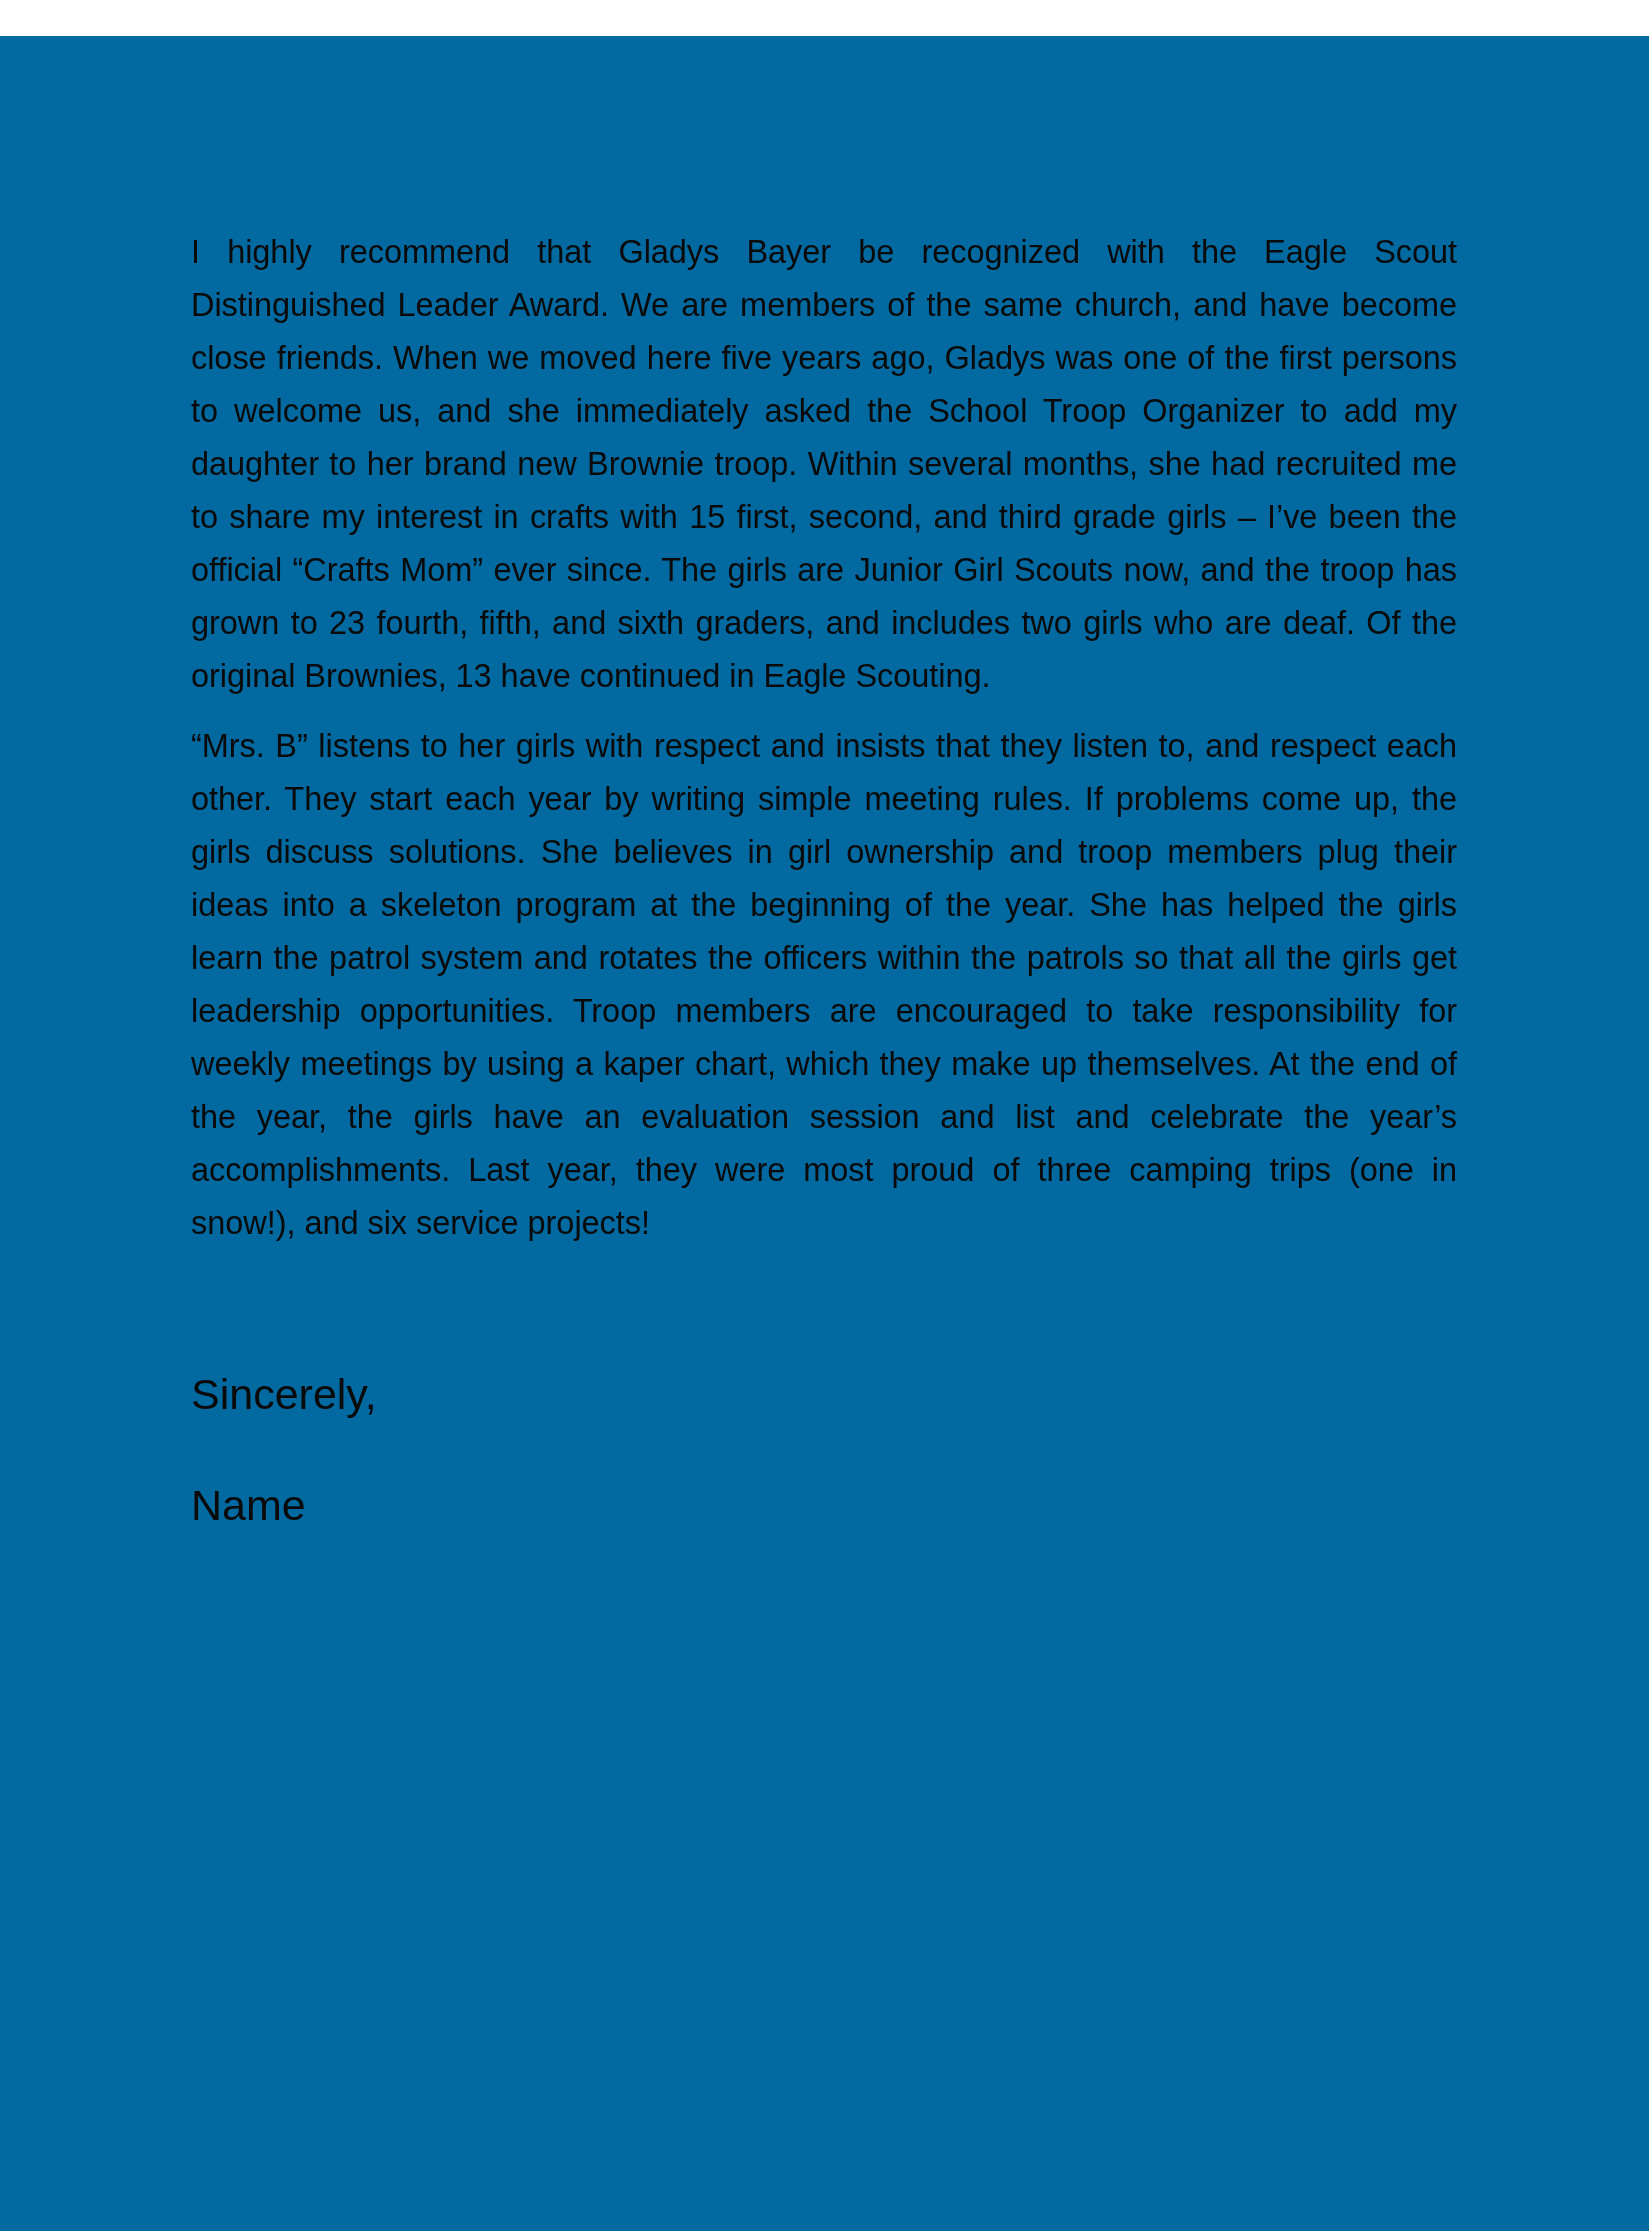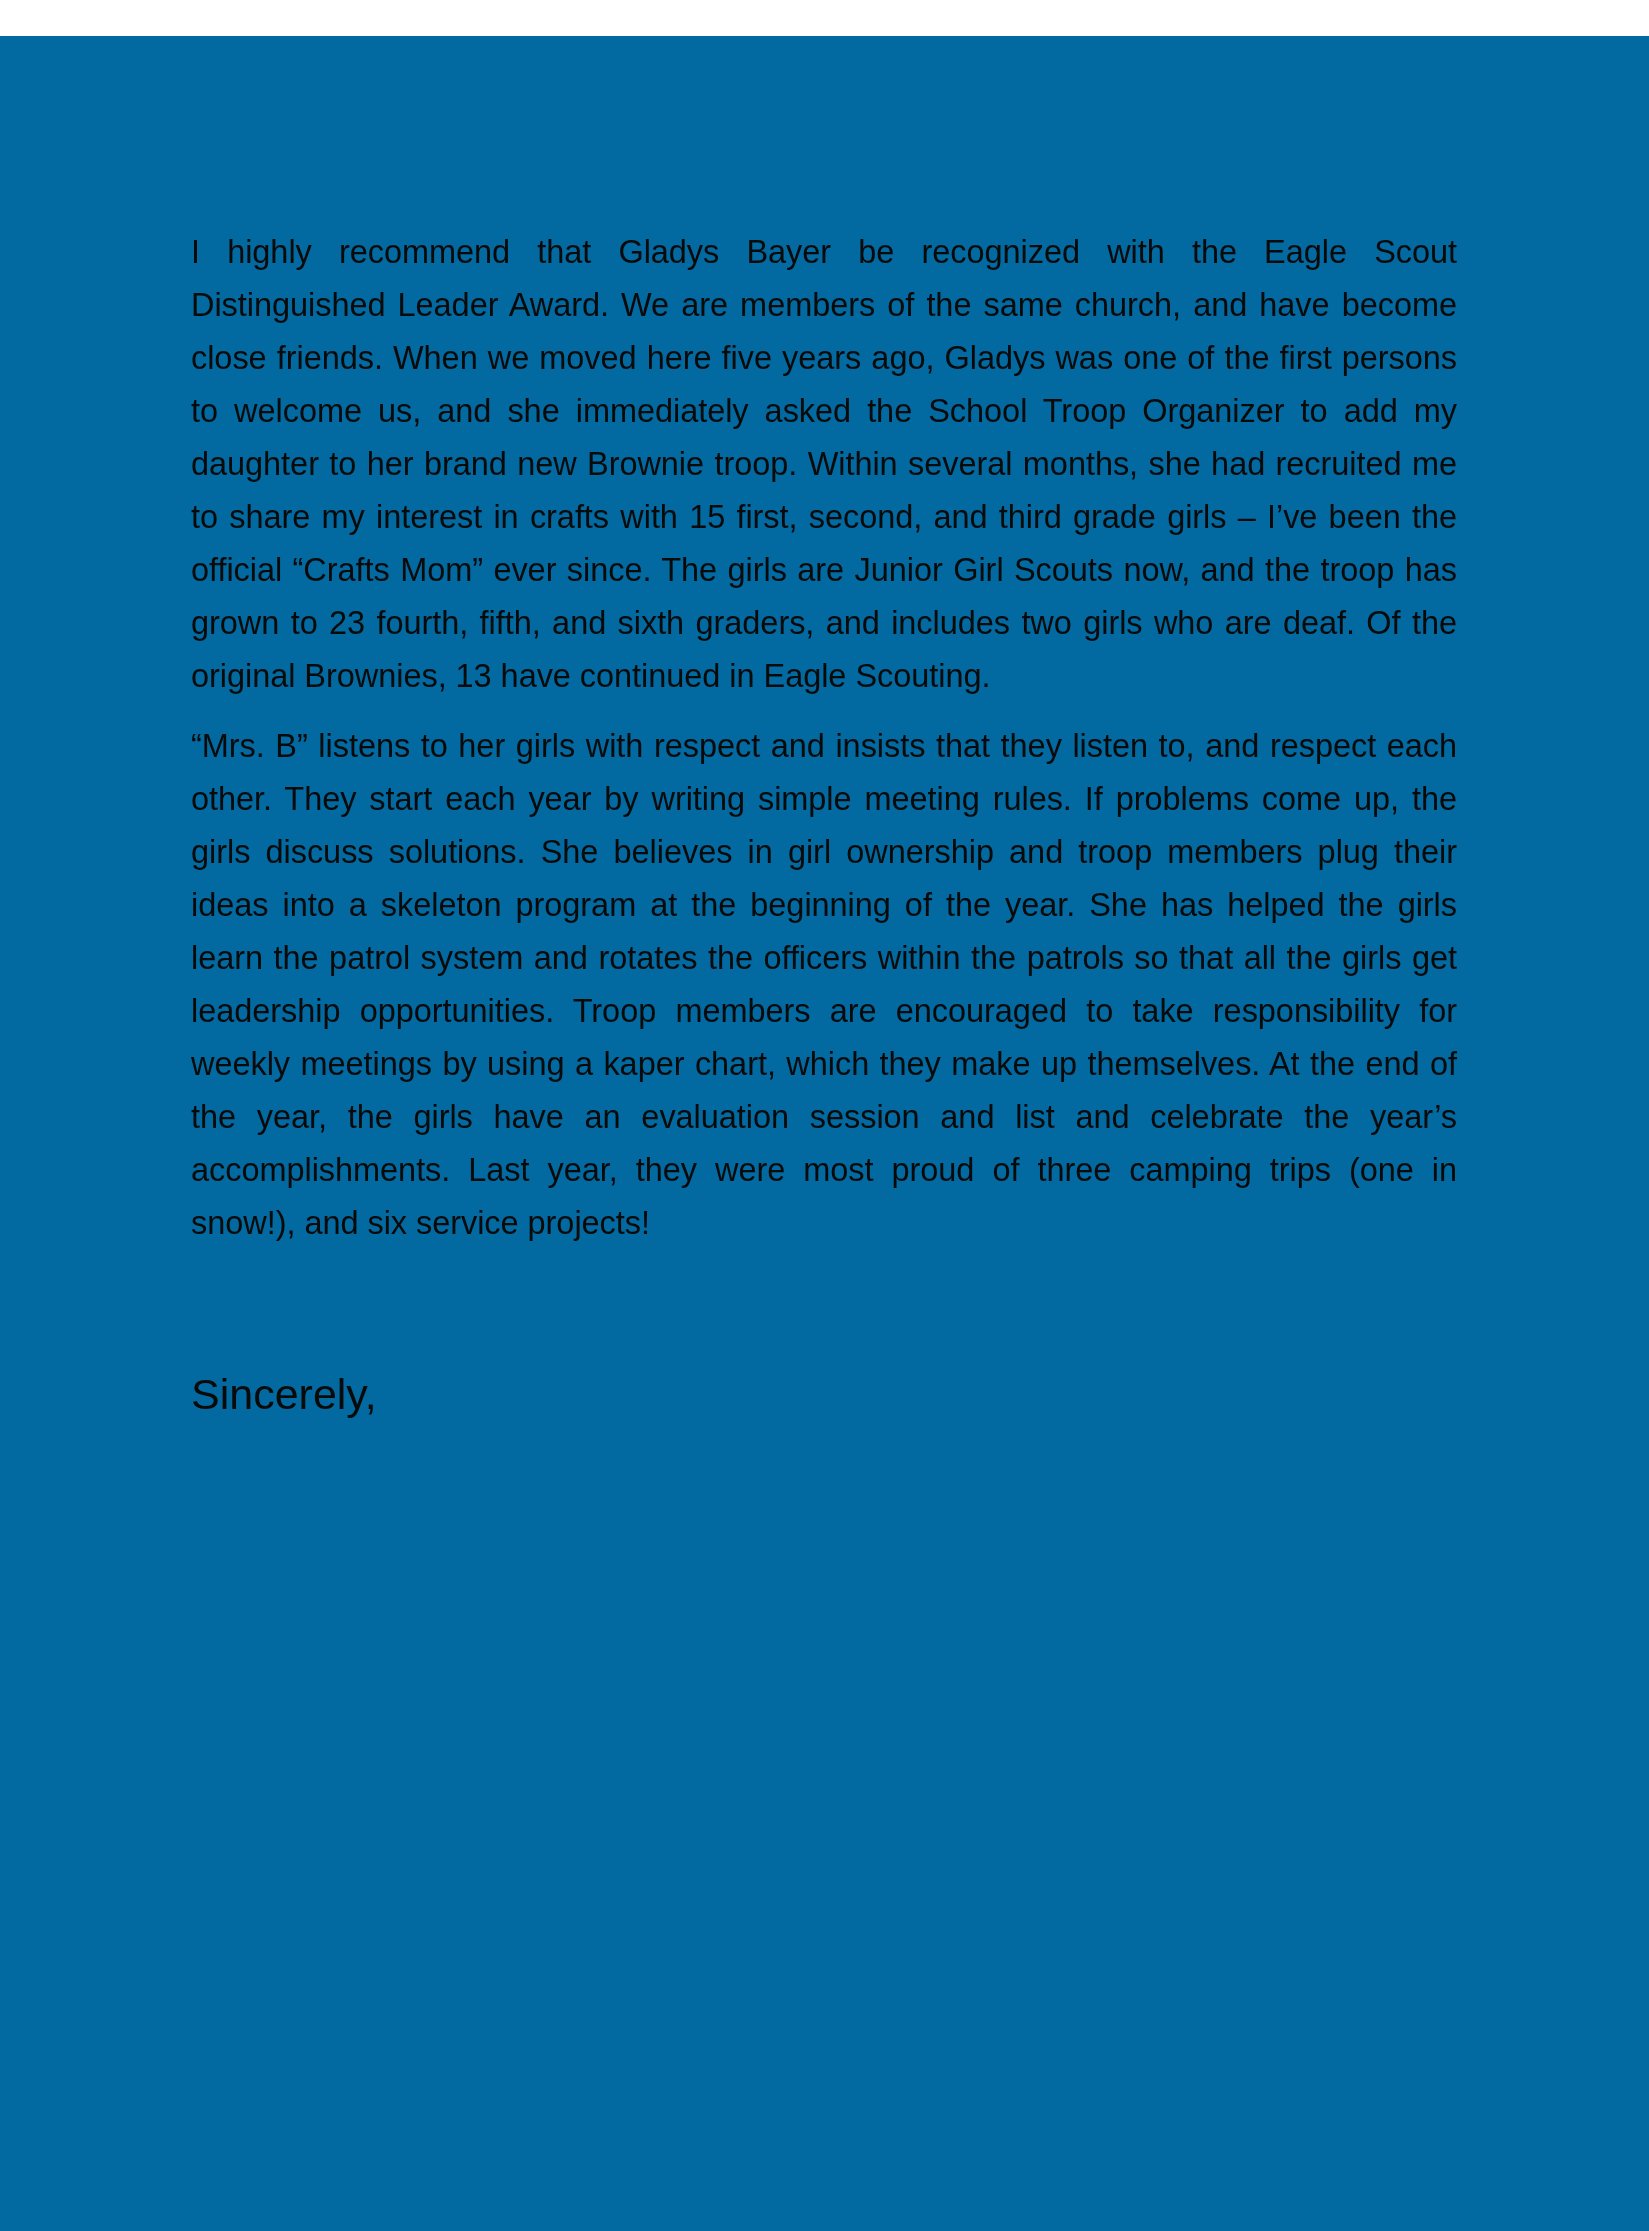--- a/index.html
+++ b/index.html
@@ -84,17 +84,18 @@
 
     <div class="closing-gap-large"></div>
 
     <p class="closing-line">Sincerely,</p>
 
     <div class="closing-gap"></div>
 
 
     <div class="closing-gap"></div>
 
+    <p class="closing-line">Name</p>
 
   </div>
 
 </div>
 
 
 </body></html>

